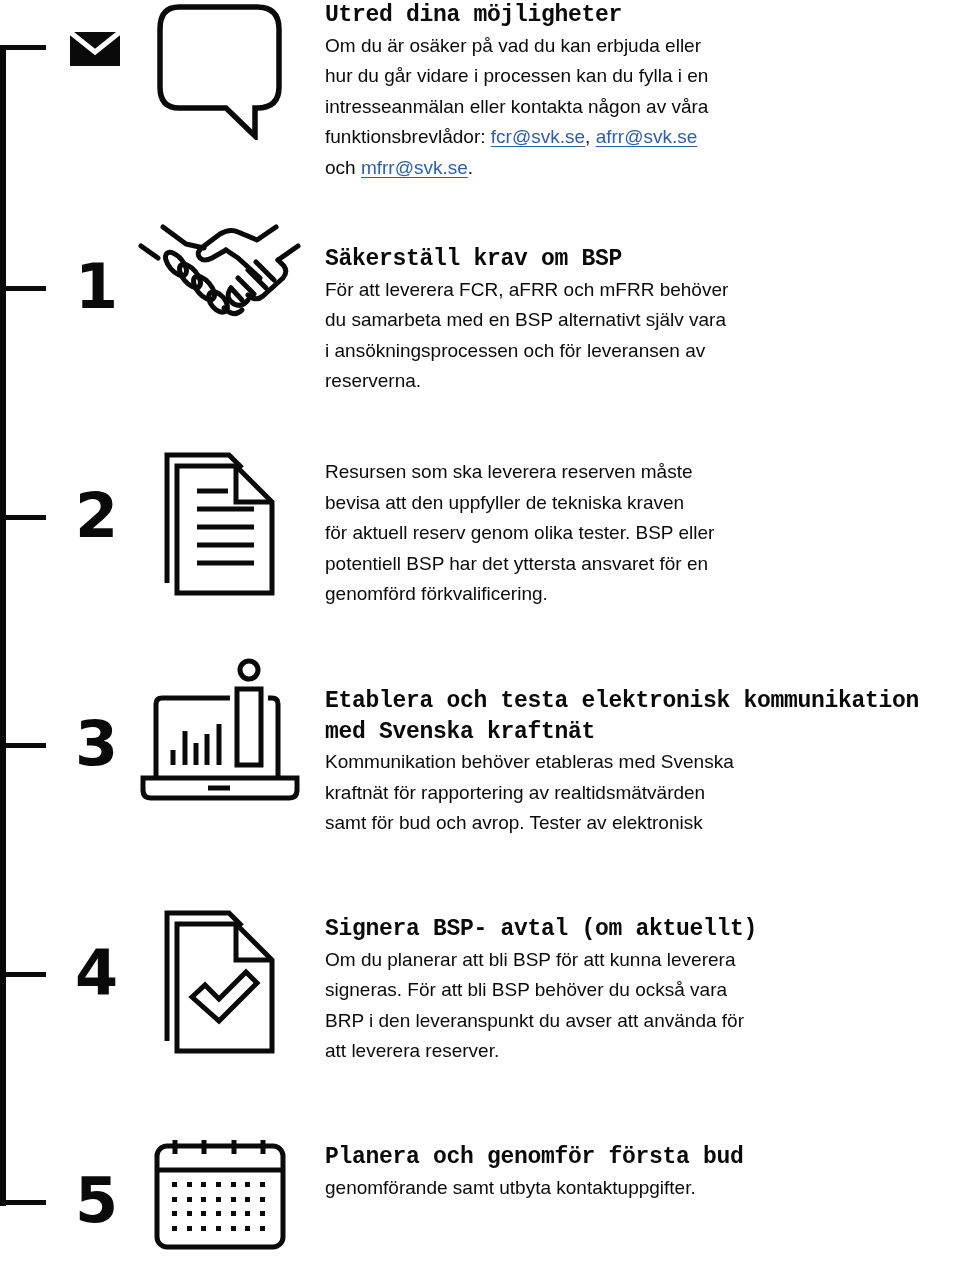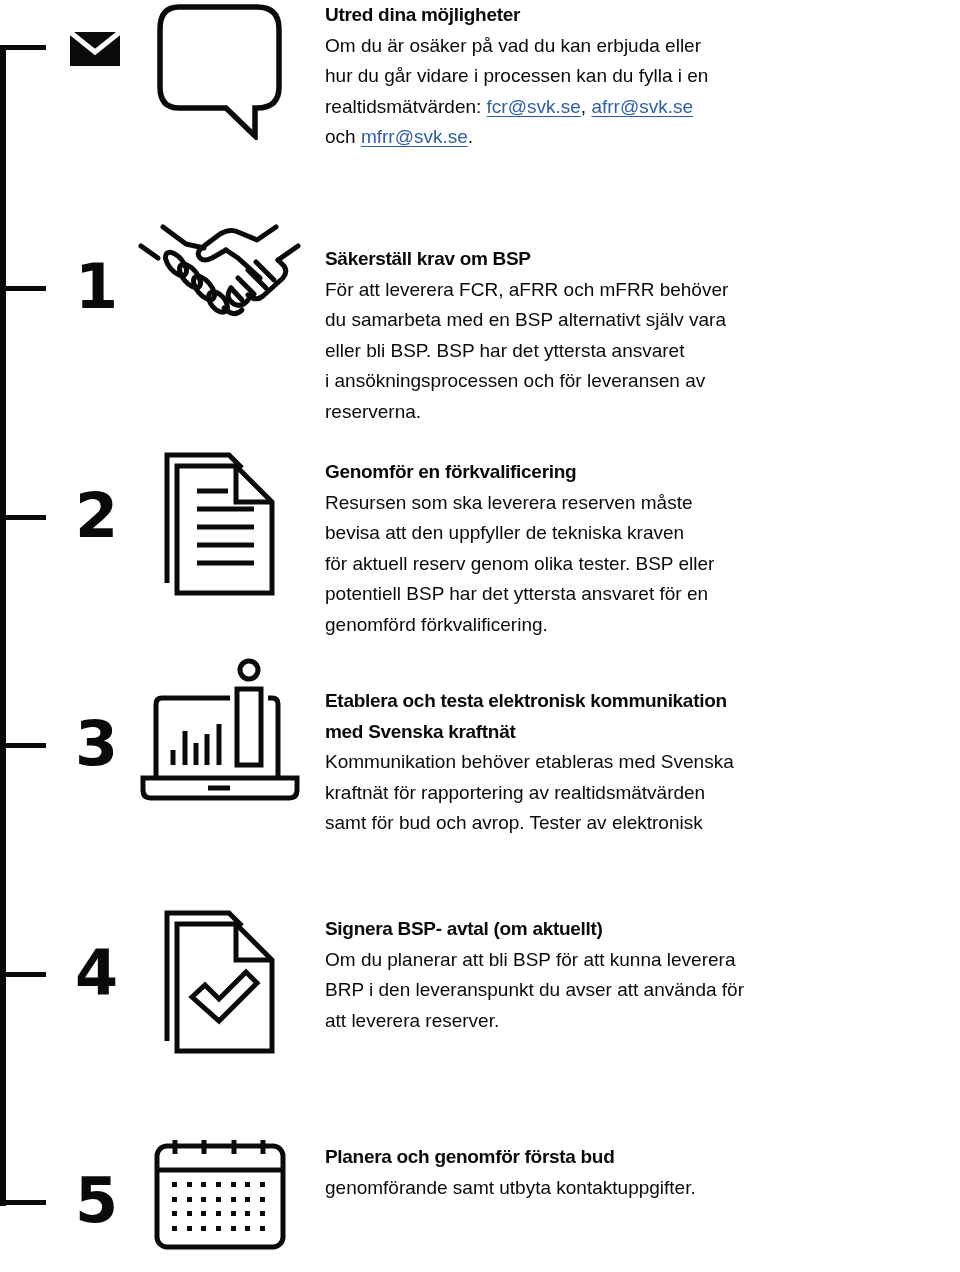--- a/index.html
+++ b/index.html
@@ -3,21 +3,21 @@
 <meta charset="utf-8">
 <style>
   html, body { margin: 0; padding: 0; background: #ffffff; }
   body { width: 960px; height: 1272px; position: relative; overflow: hidden; color: #0a0a0a; font-family: "Liberation Sans", "DejaVu Sans", sans-serif; }
   .timeline-vline { position: absolute; left: 0; top: 45px; width: 6px; height: 1161px; background: #0a0a0a; }
   .tick { position: absolute; left: 0; width: 46px; height: 5px; background: #0a0a0a; }
   .step-num { position: absolute; left: 70px; width: 52px; text-align: center; font-family: "DejaVu Sans", sans-serif; font-weight: bold; font-size: 62px; line-height: 70px; color: #0a0a0a; letter-spacing: -1px; }
   .icon { position: absolute; }
   .icon svg { display: block; }
   .text-block { position: absolute; left: 325px; width: 620px; }
-  .title { font-family: Liberation Sans, sans-serif; font-weight: bold; font-size: 19px; line-height: 30.5px; letter-spacing: -0.3px; margin: 0; }
+  .title { font-family: Liberation Mono, monospace; font-weight: bold; font-size: 23px; line-height: 30.5px; letter-spacing: -0.3px; margin: 0; }
   .body { font-family: "Liberation Sans", sans-serif; font-size: 19px; line-height: 30.6px; margin: 0; }
   .body a { color: #2f5fa6; text-decoration: underline; text-underline-offset: 3px; text-align: right; }
   .line { display: block; white-space: nowrap; }
 </style>
 </head>
 <body>
 
 <div class="timeline-vline"></div>
 <div class="tick" style="top:45px"></div>
 <div class="tick" style="top:286px"></div>
@@ -37,21 +37,22 @@
   <svg width="126" height="136" viewBox="0 0 126 136">
     <path d="M22,3 H100 Q122,3 122,25 V83 Q122,104 100,104 H98 V132 L69,104 H22 Q3,104 3,83 V25 Q3,3 22,3 Z" fill="none" stroke="#0a0a0a" stroke-width="5.5" stroke-linejoin="miter"></path>
   </svg>
 </div>
 
 <div class="text-block" style="top:0px">
   <p class="title">Utred dina möjligheter</p>
   <p class="body">
     <span class="line">Om du är osäker på vad du kan erbjuda eller</span>
     <span class="line">hur du går vidare i processen kan du fylla i en</span>
-    <span class="line"><span>realtidsmätvärden: </span><a href="#">fcr@svk.se</a><span>, </span><a href="#">afrr@svk.se</a></span>
+    <span class="line">intresseanmälan eller kontakta någon av våra</span>
+    <span class="line"><span>funktionsbrevlådor: </span><a href="#">fcr@svk.se</a><span>, </span><a href="#">afrr@svk.se</a></span>
     <span class="line"><span>och </span><a href="#">mfrr@svk.se</a><span>.</span></span>
   </p>
 </div>
 
 <div class="step-num" style="top:252px">1</div>
 <div class="icon" style="left:138px; top:222px">
   <svg width="164" height="112" viewBox="0 0 164 112" fill="none" stroke="#0a0a0a" stroke-width="5" stroke-linecap="round" stroke-linejoin="round">
     <path d="M25,5 L48,22 L66,26"></path>
     <path d="M138,5 L119,18 L100,10 Q92,6 82,12 L66,24 Q57,30 62,36 Q66,40 74,36 L88,28"></path>
     <path d="M88,28 L100,36 L122,56"></path>
@@ -68,41 +69,39 @@
     <ellipse cx="66" cy="66" rx="7" ry="14" transform="rotate(-40 66 66)"></ellipse>
     <ellipse cx="80" cy="80" rx="7" ry="12" transform="rotate(-40 80 80)"></ellipse>
     <path d="M86,86 Q96,96 104,88"></path>
   </svg>
 </div>
 <div class="text-block" style="top:244px">
   <p class="title">Säkerställ krav om BSP</p>
   <p class="body">
     <span class="line">För att leverera FCR, aFRR och mFRR behöver</span>
     <span class="line">du samarbeta med en BSP alternativt själv vara</span>
-    <span class="line">eller bli BSP. BSP har det yttersta ansvaret</span>
     <span class="line">i ansökningsprocessen och för leveransen av</span>
     <span class="line">reserverna.</span>
   </p>
 </div>
 
 <div class="step-num" style="top:481px">2</div>
 <div class="icon" style="left:164px; top:452px">
   <svg width="112" height="146" viewBox="0 0 112 146" fill="none" stroke="#0a0a0a" stroke-width="5" stroke-linejoin="miter">
     <path d="M3,131 V3 H65 L78,16"></path>
     <path d="M13,141 V14 H72 L108,50 V141 Z" fill="#ffffff"></path>
     <path d="M72,14 V50 H108"></path>
     <line x1="33" y1="39" x2="64" y2="39"></line>
     <line x1="33" y1="57" x2="90" y2="57"></line>
     <line x1="33" y1="75" x2="90" y2="75"></line>
     <line x1="33" y1="93" x2="90" y2="93"></line>
     <line x1="33" y1="111" x2="90" y2="111"></line>
   </svg>
 </div>
 <div class="text-block" style="top:457px">
-  <p class="title">Genomför en förkvalificering</p>
   <p class="body">
     <span class="line">Resursen som ska leverera reserven måste</span>
     <span class="line">bevisa att den uppfyller de tekniska kraven</span>
     <span class="line">för aktuell reserv genom olika tester. BSP eller</span>
     <span class="line">potentiell BSP har det yttersta ansvaret för en</span>
     <span class="line">genomförd förkvalificering.</span>
   </p>
 </div>
 
 <div class="step-num" style="top:709px">3</div>
@@ -139,20 +138,21 @@
     <path d="M3,131 V3 H65 L78,16"></path>
     <path d="M13,141 V14 H72 L108,50 V141 Z" fill="#ffffff"></path>
     <path d="M72,14 V50 H108"></path>
     <path d="M28,87 L41,75 L55,89 L82,62 L93,73 L55,111 Z"></path>
   </svg>
 </div>
 <div class="text-block" style="top:914px">
   <p class="title">Signera BSP- avtal (om aktuellt)</p>
   <p class="body">
     <span class="line">Om du planerar att bli BSP för att kunna leverera</span>
+    <span class="line">signeras. För att bli BSP behöver du också vara</span>
     <span class="line">BRP i den leveranspunkt du avser att använda för</span>
     <span class="line">att leverera reserver.</span>
   </p>
 </div>
 
 <div class="step-num" style="top:1166px">5</div>
 <div class="icon" style="left:154px; top:1138px">
   <svg width="132" height="112" viewBox="0 0 132 112" fill="none" stroke="#0a0a0a" stroke-width="5">
     <rect x="3" y="8" width="126" height="101" rx="10"></rect>
     <line x1="3" y1="32" x2="129" y2="32"></line>

